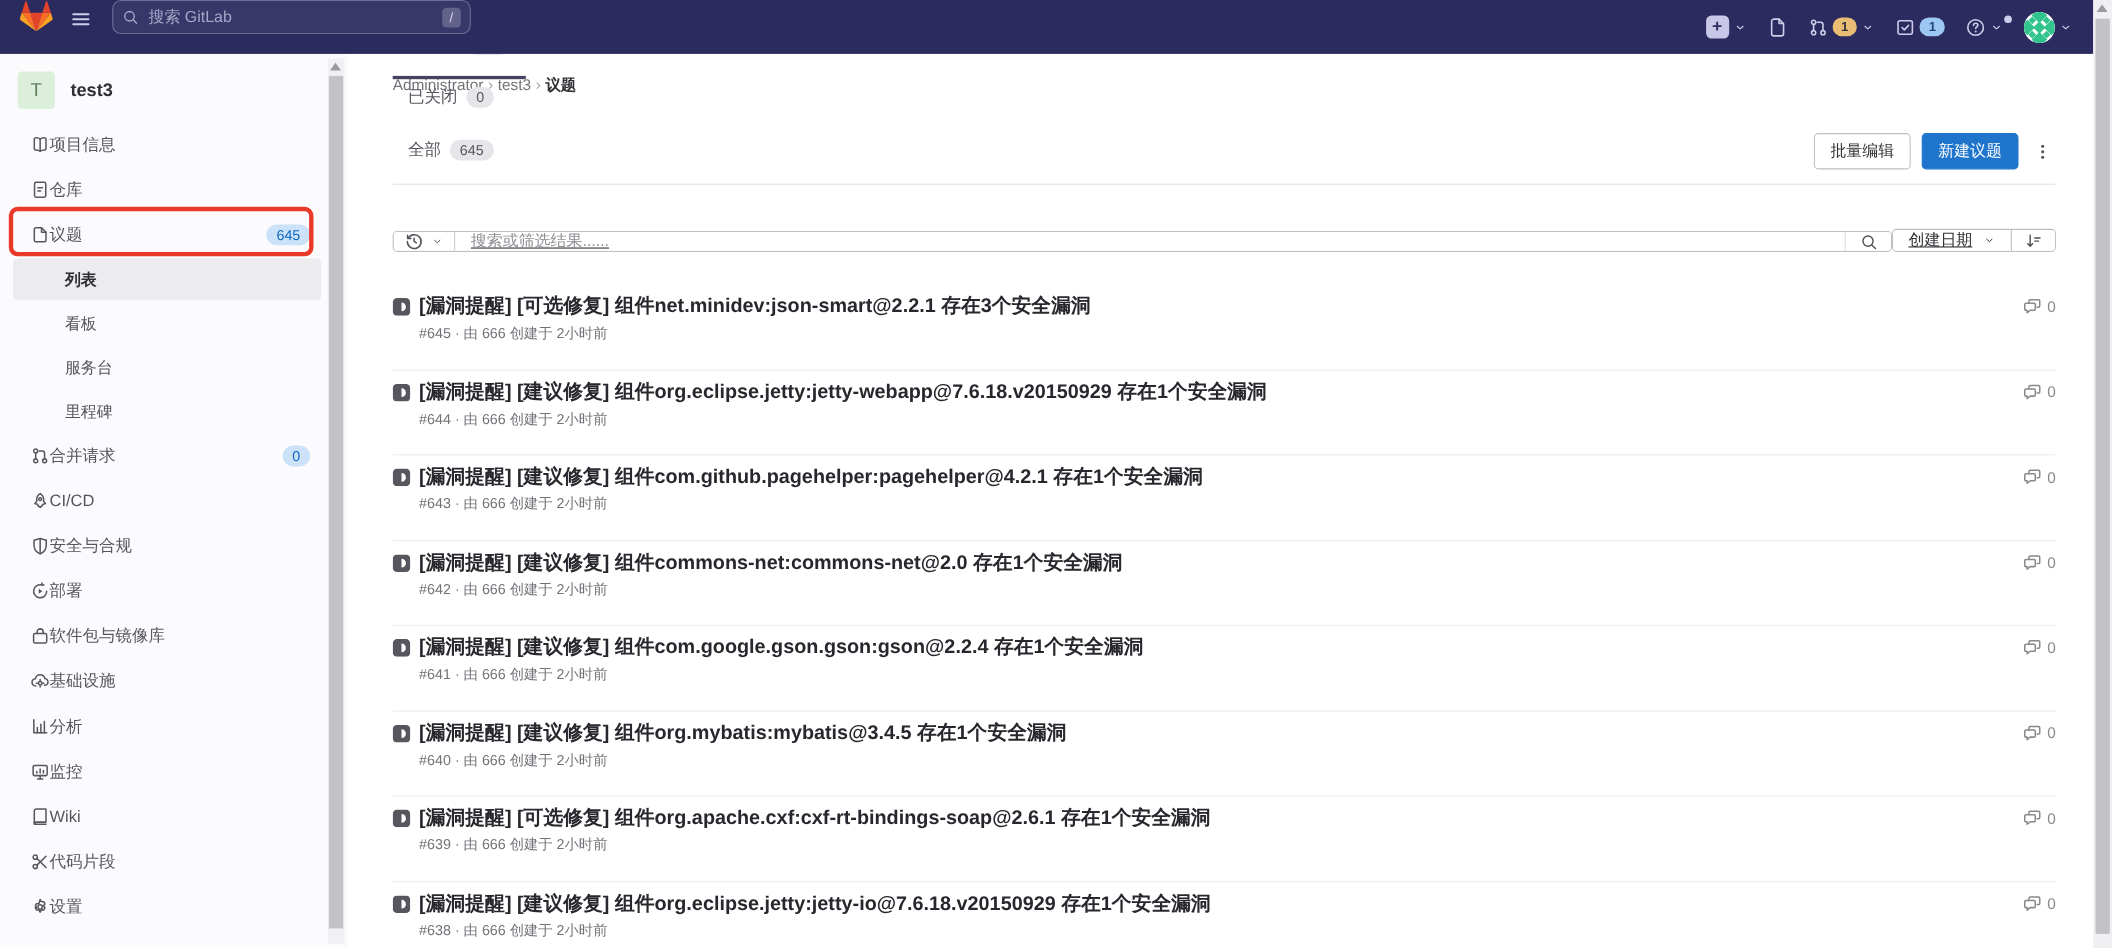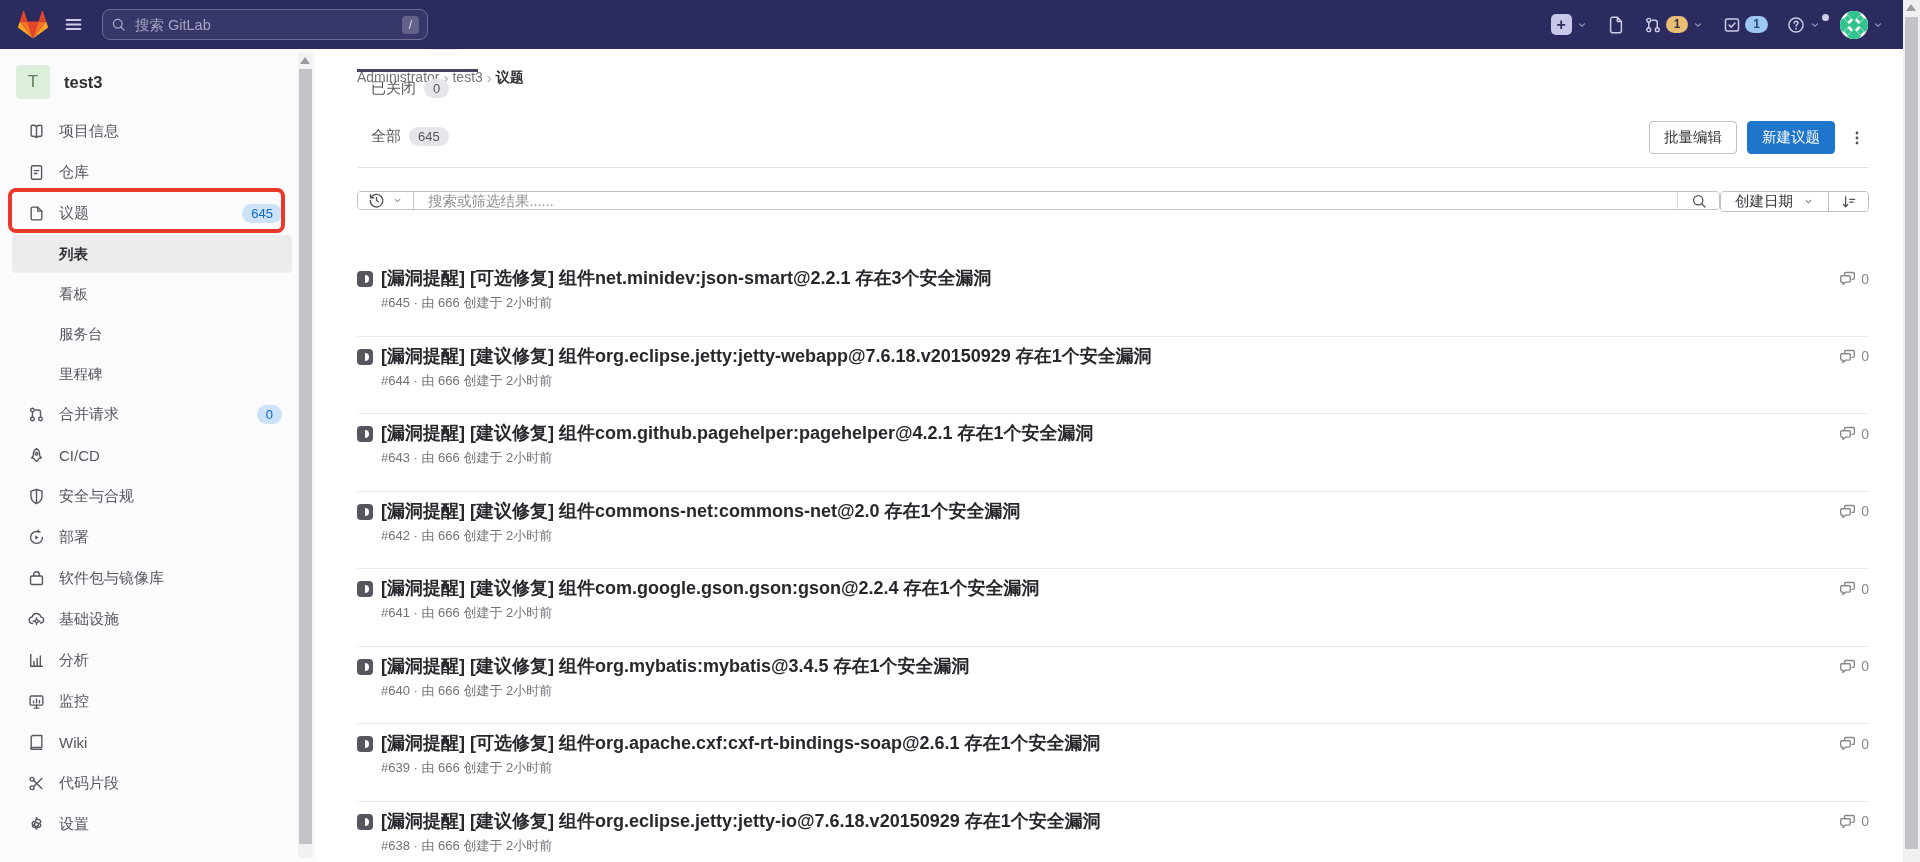--- a/index.html
+++ b/index.html
@@ -9,21 +9,21 @@
     font-family:"Liberation Sans","DejaVu Sans",sans-serif;
     background:#fff; color:#303035;
   }
   svg { display:block; }
   .ico { display:inline-flex; align-items:center; justify-content:center; }
   .ico svg { stroke:currentColor; fill:none; stroke-width:1.3; stroke-linecap:round; stroke-linejoin:round; }
 
   
   .topbar {
     position:absolute; top:0; left:0; width:1903px; height:49px;
-    background:#2c2b60; display:flex; align-items:center; padding:0 14px; z-index:30;
+    background:#2c2b60; display:flex; padding:0 14px; z-index:30;
   }
   .logo { width:30px; height:30px; margin:0 8px 0 4px; }
   .hamburger { color:#cfceea; width:34px; height:34px; cursor:pointer; }
   .gsearch {
     margin-left:12px; width:326px; height:31px; border:1px solid #6f6d96; border-radius:8px;
     display:flex; align-items:center; padding:0 8px; background:rgba(255,255,255,0.06); color:#abaacb;
   }
   .gsearch .ico { color:#abaacb; margin-right:7px; }
   .gsearch input {
     background:transparent; border:none; outline:none; color:#d9d8ec; font-size:14.5px; flex:1;
@@ -66,21 +66,21 @@
   .sb-scrollbar .scroll-up { left:2px; }
   .sb-scrollbar .thumb { position:absolute; top:16px; left:1px; width:13px; height:775px; background:#c3c2c7; }
   .proj { display:flex; align-items:center; gap:14px; padding:2px 0 12px 4px; cursor:pointer; }
   .proj-avatar {
     width:34px; height:34px; border-radius:4px; background:#dcefda; color:#617d5c;
     display:flex; align-items:center; justify-content:center; font-size:17px;
   }
   .proj-name { font-size:16.5px; font-weight:700; color:#2f2e33; }
   .nav { display:flex; flex-direction:column; }
   .nav-item {
-    height:41px; display:flex; align-items:center; gap:14px; padding:0 10px 0 16px;
+    height:41px; display:flex; align-items:center; padding:0 10px 0 16px;
     color:#57565e; font-size:15px; cursor:pointer; border-radius:4px;
   }
   .nav-item .nav-icon { width:17px; height:17px; color:#57565e; flex:none; }
   .nav-item .nav-label { flex:1; white-space:nowrap; }
   .nav-badge {
     background:#cbe2f9; color:#1068bf; font-size:13px; border-radius:10px; padding:1px 9px; line-height:17px;
   }
   .nav-sub {
     height:38px; display:flex; align-items:center; padding:0 10px 0 47px;
     color:#57565e; font-size:14.5px; cursor:pointer; border-radius:4px; margin:1px 0;
@@ -111,21 +111,21 @@
   .tab-count { background:#e6e5e9; color:#57565e; font-size:13px; font-weight:400; border-radius:10px; padding:1px 9px; line-height:17px; }
   .tab-actions { margin-left:auto; display:flex; align-items:center; gap:10px; padding-bottom:13px; }
   .btn {
     height:33px; border-radius:4px; font-size:14.5px; padding:0 14px; cursor:pointer;
     display:inline-flex; align-items:center; justify-content:center; border:1px solid #bfbfc3; background:#fff; color:#303035;
     font-family:inherit;
   }
   .btn-primary { background:#1f75cb; border-color:#1f75cb; color:#fff;padding-left:14px; }
   .kebab { width:24px; height:33px; color:#535158; cursor:pointer; display:flex; align-items:center; justify-content:center; }
 
-  .filterbar { margin-top:23px; display:flex; align-items:flex-start; height:38px; }
+  .filterbar { margin-top:23px; display:flex; align-items:flex-end; height:38px;text-decoration:underline; }
   .filter-group { display:flex; flex:1; border:1px solid #bfbfc3; border-radius:4px; background:#fff; overflow:hidden; }
   .history-btn {
     display:flex; align-items:center; gap:6px; padding:0 10px; border-right:1px solid #bfbfc3;
     color:#535158; cursor:pointer; background:#fff;
   }
   .filter-input { flex:1; border:none; outline:none; font-size:14.5px; padding:0 14px; color:#303035; font-family:inherit; }
   .filter-input::placeholder { color:#8e8d93; }
   .search-btn { width:42px; display:flex; align-items:center; justify-content:center; border-left:1px solid #dcdcde; color:#535158; cursor:pointer; background:#fff; }
   .sort-group { display:flex; margin-left:0; border:1px solid #bfbfc3; border-radius:4px; overflow:hidden; }
   .sort-field { display:flex; align-items:center; gap:9px; padding:0 14px; font-size:14.5px; color:#303035; cursor:pointer; background:#fff; }

